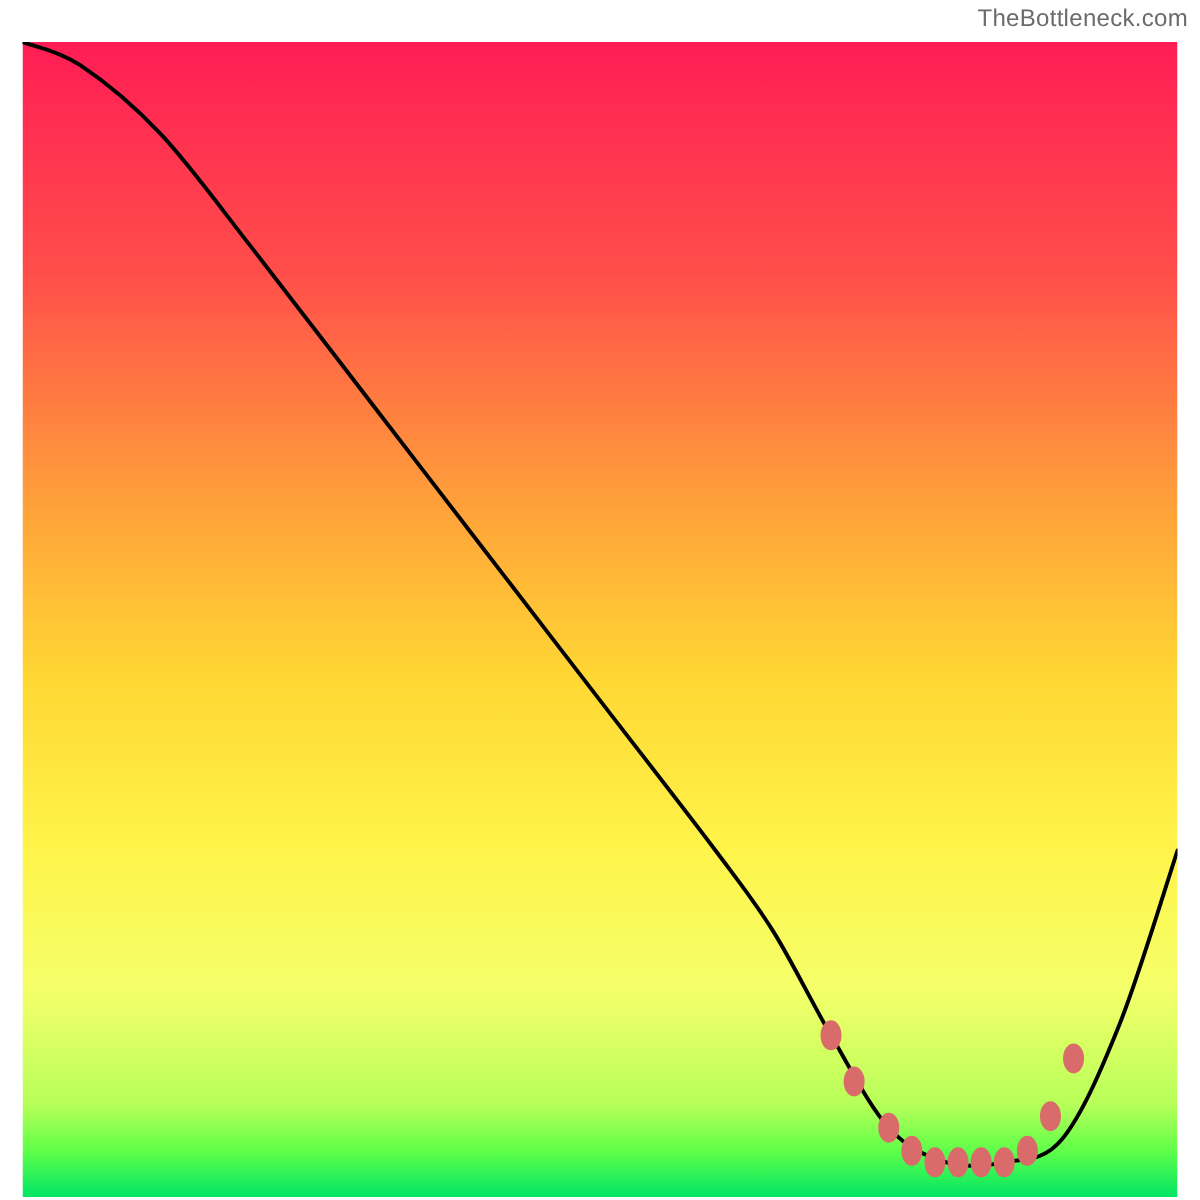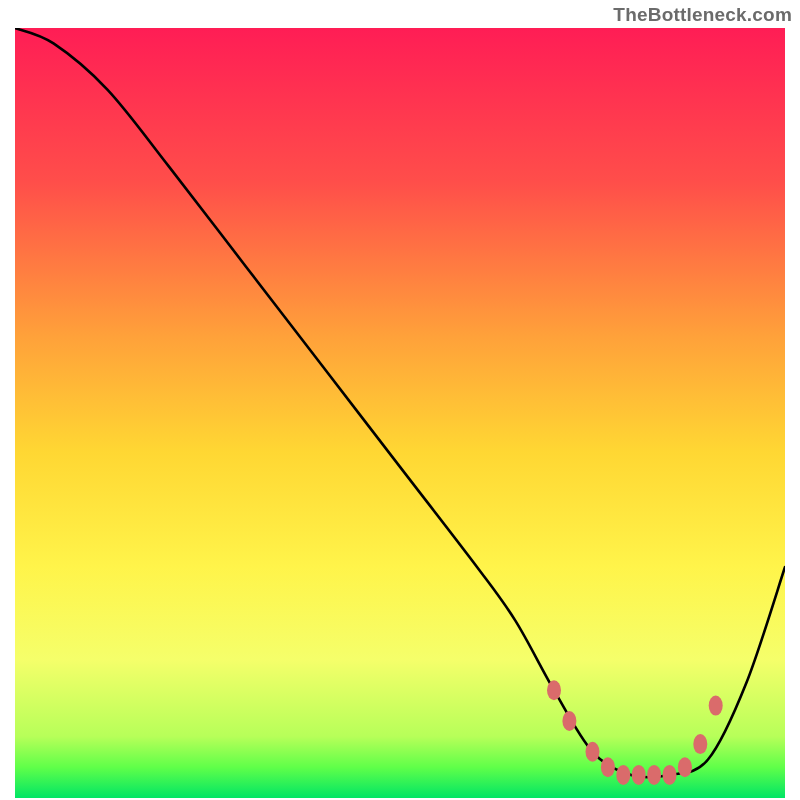--- a/index.html
+++ b/index.html
@@ -13,22 +13,22 @@
   }
   .stage {
     position: relative;
     width: 800px;
     height: 800px;
   }
   .watermark {
     position: absolute;
     top: 4px;
     right: 8px;
-    font-size: 19px;
-    font-weight: bold;
+    font-size: 16px;
+    font-weight: normal;
     color: #6b6b6b;
     letter-spacing: 0.2px;
     margin-left: 40px;
   }
   .plot {
     position: absolute;
     left: 15px;
     top: 28px;
     width: 770px;
     height: 770px;

